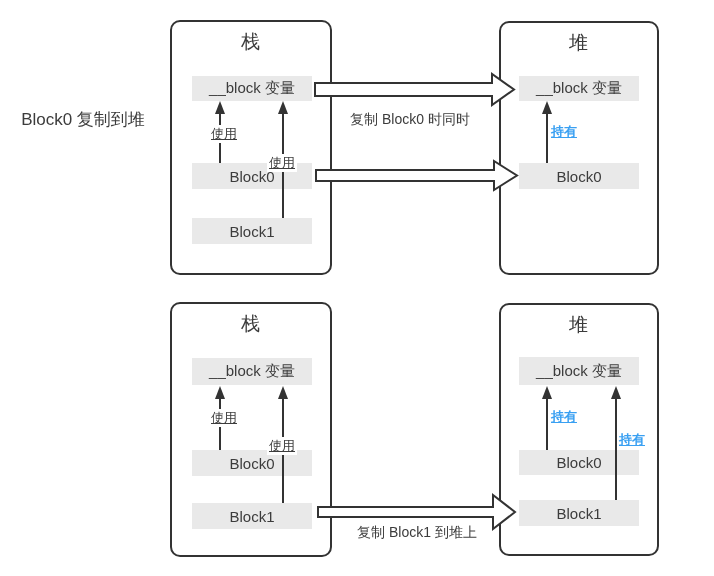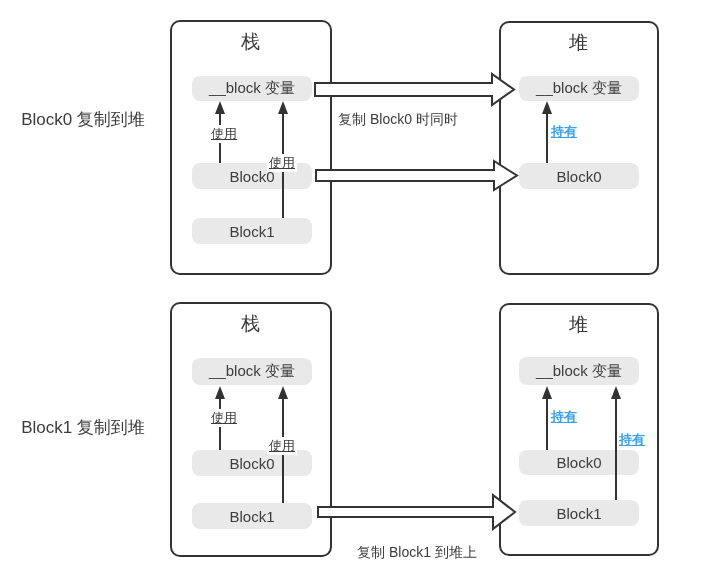--- a/index.html
+++ b/index.html
@@ -15,21 +15,21 @@
     font-family:"Liberation Sans",sans-serif;color:var(--text);overflow:hidden;
   }
   .panel{
     position:absolute;border:2px solid var(--line);border-radius:10px;
     background:var(--bg);box-sizing:border-box;z-index:1;
   }
   .panel-title{
     text-align:center;margin-top:7px;font-size:19px;letter-spacing:1px;color:var(--text);
   }
   .box{
-    position:absolute;background:var(--fill);border-radius:8px;
+    position:absolute;background:var(--fill);border-radius:0;
     display:flex;align-items:center;justify-content:center;
     font-size:15px;color:var(--text);z-index:2;box-sizing:border-box;white-space:nowrap;
   }
   .overlay{position:absolute;left:0;top:0;z-index:3;pointer-events:none;}
   .overlay line{stroke:var(--line);stroke-width:2;}
   .overlay polygon{fill:var(--line);}
   .overlay .bigarrow{fill:var(--bg);stroke:var(--line);stroke-width:2;stroke-linejoin:miter;}
   .lbl{
     position:absolute;transform:translate(-50%,-50%);background:var(--bg);
     font-size:13px;padding:0 2px;white-space:nowrap;z-index:4;color:var(--text);text-decoration:underline;
@@ -59,21 +59,20 @@
     <div class="panel-title">堆</div>
   </div>
 
   <div class="box" style="left:192px;top:76px;width:120px;height:25px">__block 变量</div>
   <div class="box" style="left:192px;top:163px;width:120px;height:26px">Block0</div>
   <div class="box" style="left:192px;top:218px;width:120px;height:26px">Block1</div>
 
   <div class="box" style="left:519px;top:76px;width:120px;height:25px">__block 变量</div>
   <div class="box" style="left:519px;top:163px;width:120px;height:26px">Block0</div>
 
-  <div class="sec-label" style="left:83px;top:427px">Block1 复制到堆</div>
 
   <div class="panel" style="left:170px;top:302px;width:162px;height:255px">
     <div class="panel-title">栈</div>
   </div>
 
   <div class="panel" style="left:499px;top:303px;width:160px;height:253px">
     <div class="panel-title">堆</div>
   </div>
 
   <div class="box" style="left:192px;top:358px;width:120px;height:27px">__block 变量</div>
@@ -119,24 +118,24 @@
         <polygon points="616,386 611,399 621,399"></polygon>
     </g>
 
     <path class="bigarrow" d="M318 507 L493 507 L493 495 L515 512 L493 529 L493 517 L318 517 Z"></path>
   </svg>
 
   <div class="lbl" style="left:224px;top:134px">使用</div>
   <div class="lbl" style="left:282px;top:163px">使用</div>
   <div class="lbl blue" style="left:548px;top:132px">持有</div>
 
-  <div class="arrow-label" style="left:398px;top:119px">
+  <div class="arrow-label" style="left:410px;top:119px">
     <div>复制 Block0 时同时</div>
   </div>
 
   <div class="lbl" style="left:224px;top:418px">使用</div>
   <div class="lbl" style="left:282px;top:446px">使用</div>
   <div class="lbl blue" style="left:548px;top:417px">持有</div>
   <div class="lbl blue" style="left:616px;top:440px">持有</div>
 
-  <div class="arrow-label" style="left:417px;top:552px">复制 Block1 到堆上</div>
+  <div class="arrow-label" style="left:417px;top:532px">复制 Block1 到堆上</div>
 
 </div>
 
 </body></html>

